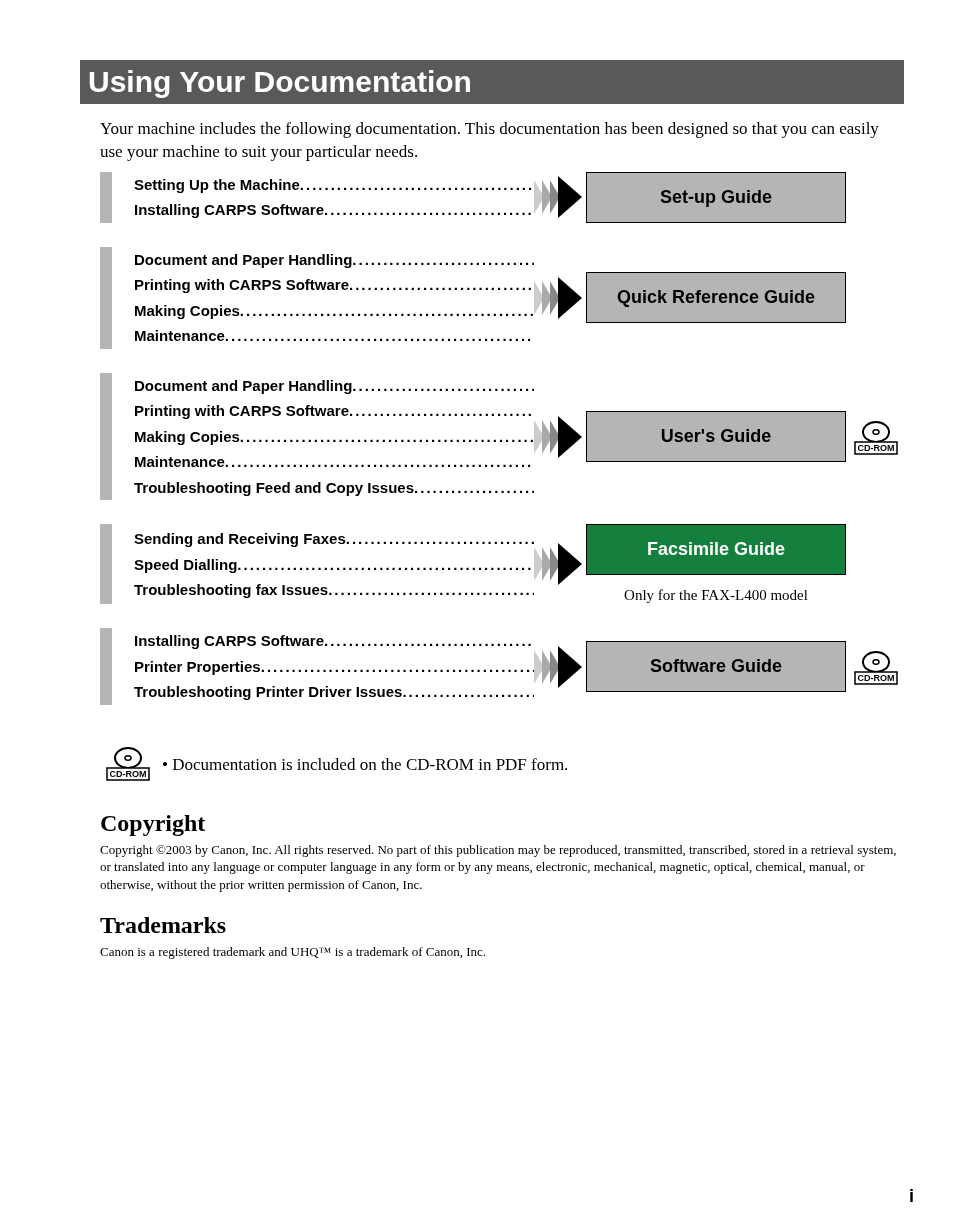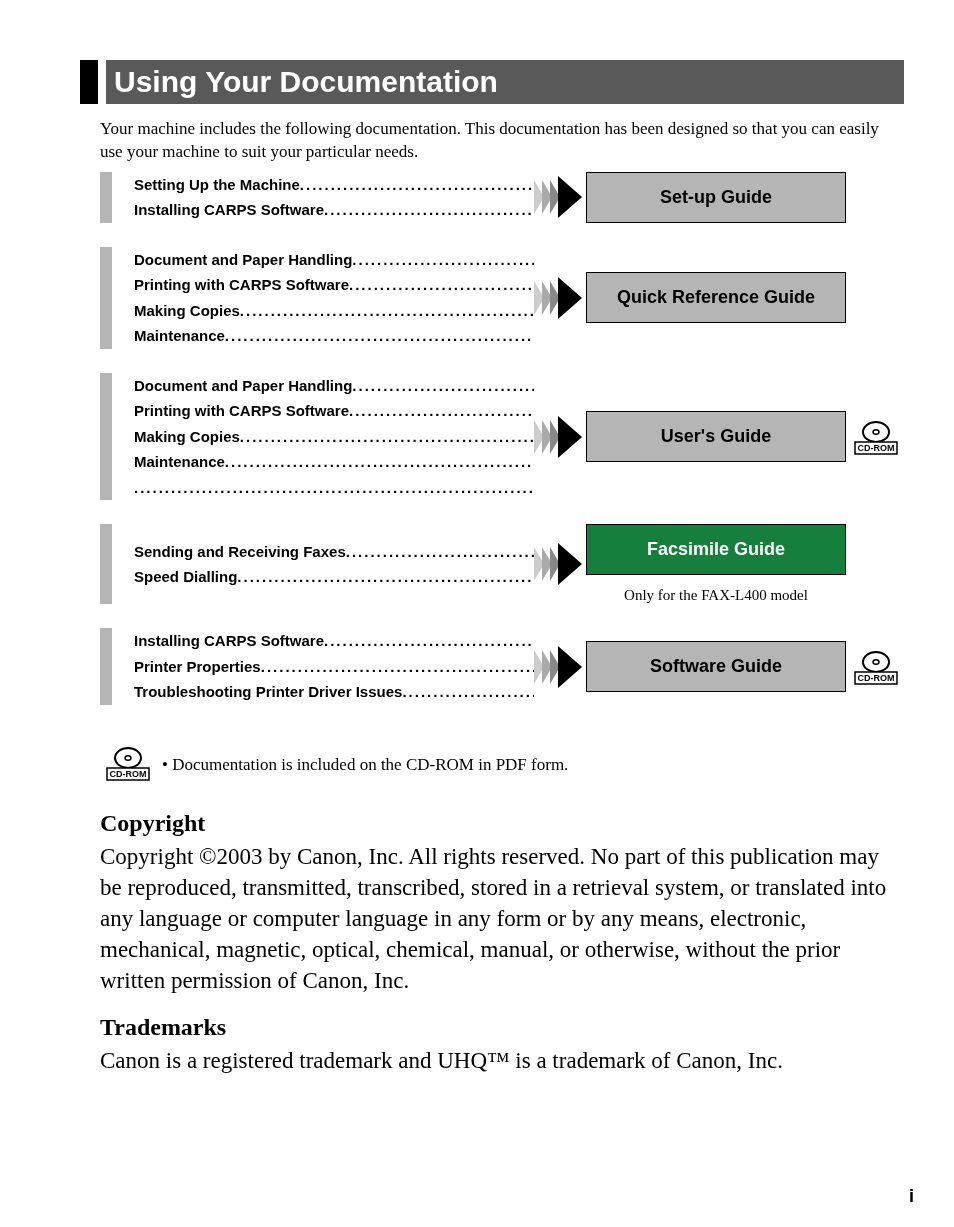--- a/index.html
+++ b/index.html
@@ -14,20 +14,21 @@
     box-sizing: border-box;
     width: 954px;
     position: relative;
     min-height: 1227px;
   }
   .title-bar {
     display: flex;
     align-items: stretch;
     height: 44px;
     margin-left: 30px;
+    flex-direction: column;
   }
   .title-notch {
     width: 18px;
     background: #000;
     margin-right: 8px;
   }
   .title-main {
     flex: 1;
     background: #595959;
     color: #fff;
@@ -133,21 +134,21 @@
   }
 
   h2.sub {
     font-family: Liberation Serif, serif;
     font-weight: 900;
     font-size: 24px;
     margin: 18px 0 4px 50px;
   }
   .body-text {
     margin: 0 0 10px 50px;
-    font-size: 23px;
+    font-size: 13px;
     line-height: 1.35;
   }
 
   .page-num {
     position: absolute;
     bottom: 20px;
     right: 40px;
     font-family: Arial, Helvetica, sans-serif;
     font-weight: 700;
     font-size: 18px;
@@ -237,20 +238,21 @@
           </div>
           <div class="topic-line">
             <span class="topic-text">Making Copies</span>
             <span class="dots"></span>
           </div>
           <div class="topic-line">
             <span class="topic-text">Maintenance</span>
             <span class="dots"></span>
           </div>
           <div class="topic-line">
+            <span class="topic-text">Troubleshooting Feed and Copy Issues</span>
             <span class="dots"></span>
           </div>
         </div>
         <div class="arrow-col">
           <svg class="arrow-svg" viewBox="0 0 50 42">
     <polygon points="0,4 10,21 0,38" fill="#ccc"></polygon>
     <polygon points="8,4 18,21 8,38" fill="#aaa"></polygon>
     <polygon points="16,4 26,21 16,38" fill="#888"></polygon>
     <polygon points="24,0 48,21 24,42" fill="#000"></polygon>
   </svg>
@@ -270,20 +272,24 @@
       </div>
       <div class="section-row">
         <div class="side-bar"></div>
         <div class="topics">
           <div class="topic-line">
             <span class="topic-text">Sending and Receiving Faxes</span>
             <span class="dots"></span>
           </div>
           <div class="topic-line">
             <span class="topic-text">Speed Dialling</span>
+            <span class="dots"></span>
+          </div>
+          <div class="topic-line">
+            <span class="topic-text">Troubleshooting fax Issues</span>
             <span class="dots"></span>
           </div>
         </div>
         <div class="arrow-col">
           <svg class="arrow-svg" viewBox="0 0 50 42">
     <polygon points="0,4 10,21 0,38" fill="#ccc"></polygon>
     <polygon points="8,4 18,21 8,38" fill="#aaa"></polygon>
     <polygon points="16,4 26,21 16,38" fill="#888"></polygon>
     <polygon points="24,0 48,21 24,42" fill="#000"></polygon>
   </svg>

